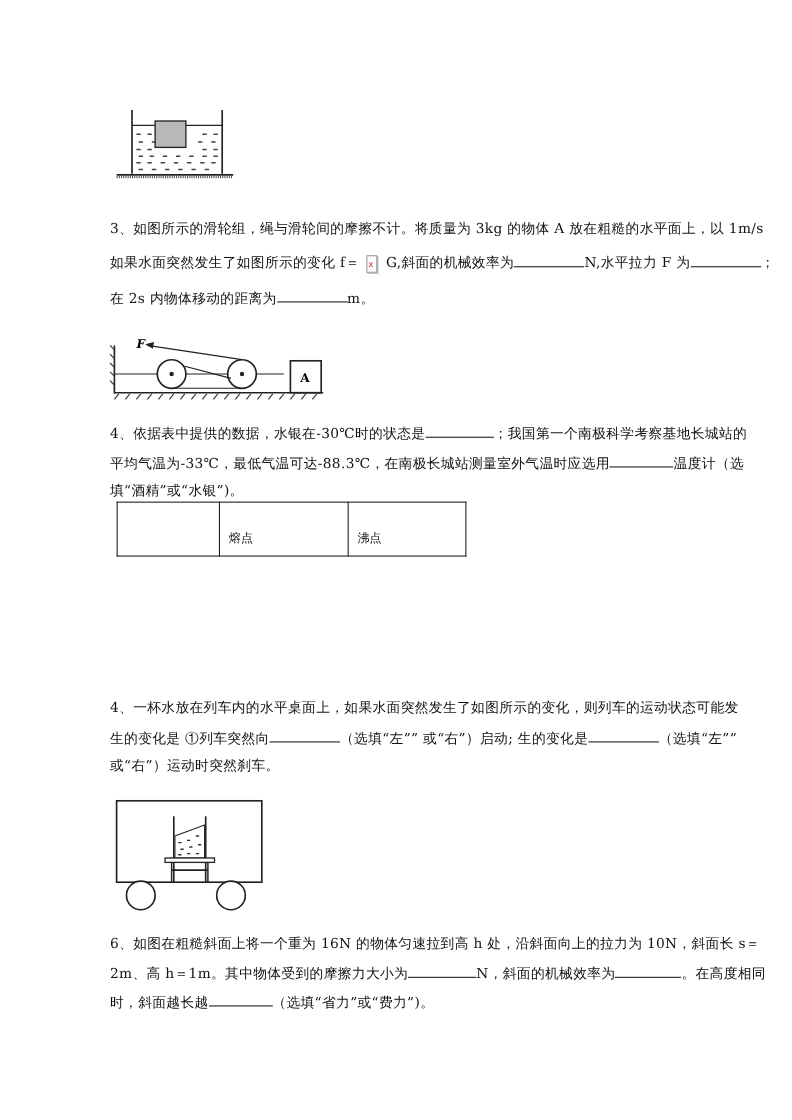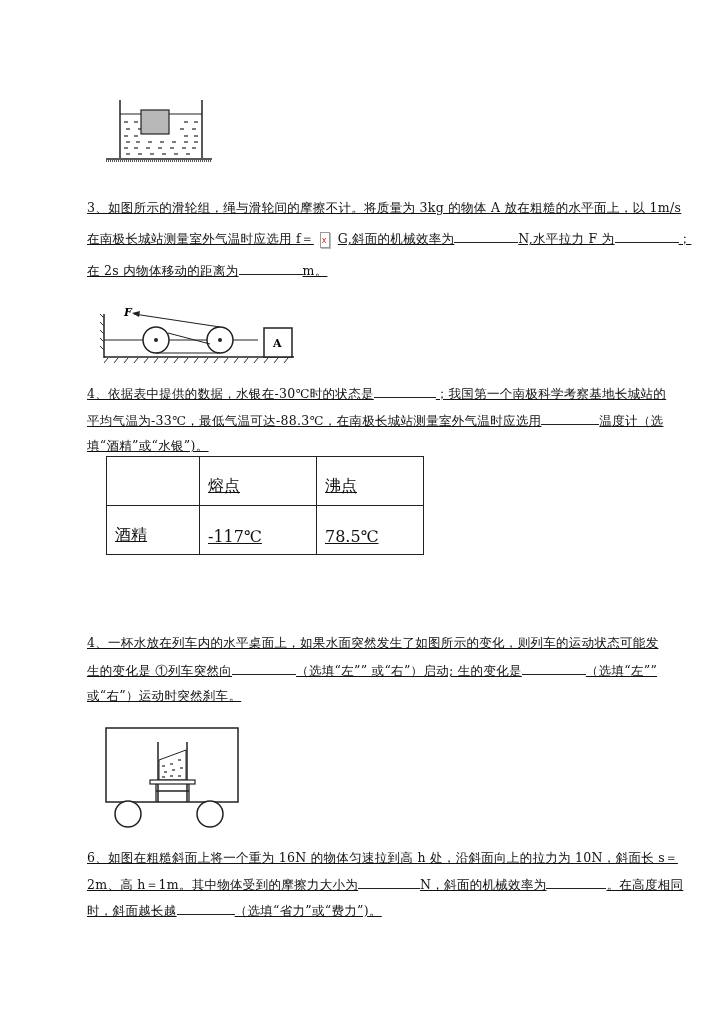--- a/index.html
+++ b/index.html
@@ -1,25 +1,25 @@
 <!DOCTYPE html>
 <html><head>
 <meta charset="utf-8">
 <style>
   html,body{margin:0;padding:0;background:#fff;}
   body{width:720px;height:1018px;position:relative;overflow:hidden;
        font-family:"DejaVu Serif","Liberation Serif",serif;color:#111;font-size:12.5px;}
   .abs{position:absolute;}
-  .line{position:absolute;left:87px;white-space:nowrap;line-height:16px;letter-spacing:0.3px;text-decoration:underline;}
+  .line{position:absolute;left:100px;white-space:nowrap;line-height:16px;letter-spacing:0.3px;}
   .blank{display:inline-block;border-bottom:1px solid #222;height:12px;vertical-align:baseline;}
   .broken-img{display:inline-block;width:8px;height:14px;border:1px solid #999;box-shadow:1px 1px 0 #bbb;
        vertical-align:middle;position:relative;margin:0 8px 0 6px;}
   .broken-img::after{content:"x";color:#d22;font-size:8px;position:absolute;left:1px;top:0px;font-family:"DejaVu Sans",sans-serif;}
   table.data{position:absolute;left:106px;top:456px;border-collapse:collapse;}
-  table.data td{border:1px solid #222;height:40px;padding:0 8px;font-size:16px;vertical-align:bottom;padding-bottom:8px;text-decoration:underline;}
+  table.data td{border:1px solid #222;height:40px;padding:0 8px;font-size:11px;vertical-align:bottom;padding-bottom:8px;}
 </style>
 </head>
 <body>
 
 <svg class="abs" style="left:104px;top:96px" width="110" height="70" viewBox="0 0 110 70">
   <line x1="16" y1="4" x2="16" y2="62" stroke="#222" stroke-width="1.5"></line>
   <line x1="98" y1="4" x2="98" y2="62" stroke="#222" stroke-width="1.5"></line>
   <line x1="16" y1="18" x2="98" y2="18" stroke="#222" stroke-width="1"></line>
   <g stroke="#444" stroke-width="1.4">
     <line x1="20" y1="26" x2="24" y2="26"></line>
@@ -55,21 +55,21 @@
       <line x1="70" y1="58" x2="74" y2="58"></line>
       <line x1="82" y1="58" x2="86" y2="58"></line>
   </g>
   <rect x="37" y="14" width="28" height="24" fill="#b8b8b8" stroke="#222" stroke-width="1.2"></rect>
   <line x1="2" y1="63" x2="108" y2="63" stroke="#222" stroke-width="1.5"></line>
   <line x1="2" y1="65" x2="108" y2="65" stroke="#555" stroke-width="2" stroke-dasharray="1 1"></line>
 </svg>
 
 <div class="line" style="top:200px">3、如图所示的滑轮组，绳与滑轮间的摩擦不计。将质量为 3kg 的物体 A 放在粗糙的水平面上，以 1m/s</div>
 <div class="line" style="top:230px">
-  <span>在南极长城站测量室外气温时应选用 f＝</span><span class="broken-img"></span><span>G,斜面的机械效率为</span><span class="blank" style="width:64px"></span><span>N,水平拉力 F 为</span><span class="blank" style="width:64px"></span><span>；</span>
+  <span>如果水面突然发生了如图所示的变化 f＝</span><span class="broken-img"></span><span>G,斜面的机械效率为</span><span class="blank" style="width:64px"></span><span>N,水平拉力 F 为</span><span class="blank" style="width:64px"></span><span>；</span>
 </div>
 <div class="line" style="top:262px">
   <span>在 2s 内物体移动的距离为</span><span class="blank" style="width:64px"></span><span>m。</span>
 </div>
 
 <svg class="abs" style="left:98px;top:300px" width="196" height="64" viewBox="0 0 196 64">
   <line x1="6" y1="14" x2="6" y2="58" stroke="#222" stroke-width="1.5"></line>
   <g stroke="#333" stroke-width="1">
     <line x1="6" y1="18" x2="2" y2="14"></line>
       <line x1="6" y1="26" x2="2" y2="22"></line>
@@ -121,25 +121,20 @@
 </div>
 <div class="line" style="top:438px">填“酒精”或“水银”)。</div>
 
 <table class="data">
   <tbody>
       <tr>
     <td style="width:76px"></td>
     <td style="width:100px">熔点</td>
     <td style="width:90px">沸点</td>
   </tr>
-  <tr>
-    <td>酒精</td>
-    <td>-117℃</td>
-    <td>78.5℃</td>
-  </tr>
 </tbody>
   </table>
 
 <div class="line" style="top:635px">4、一杯水放在列车内的水平桌面上，如果水面突然发生了如图所示的变化，则列车的运动状态可能发</div>
 <div class="line" style="top:662px">
   <span>生的变化是 ①列车突然向</span><span class="blank" style="width:64px"></span><span>（选填“左”” 或“右”）启动; 生的变化是</span><span class="blank" style="width:64px"></span><span>（选填“左””</span>
 </div>
 <div class="line" style="top:688px">或“右”）运动时突然刹车。</div>
 
 <svg class="abs" style="left:100px;top:720px" width="150" height="112" viewBox="0 0 150 112">

